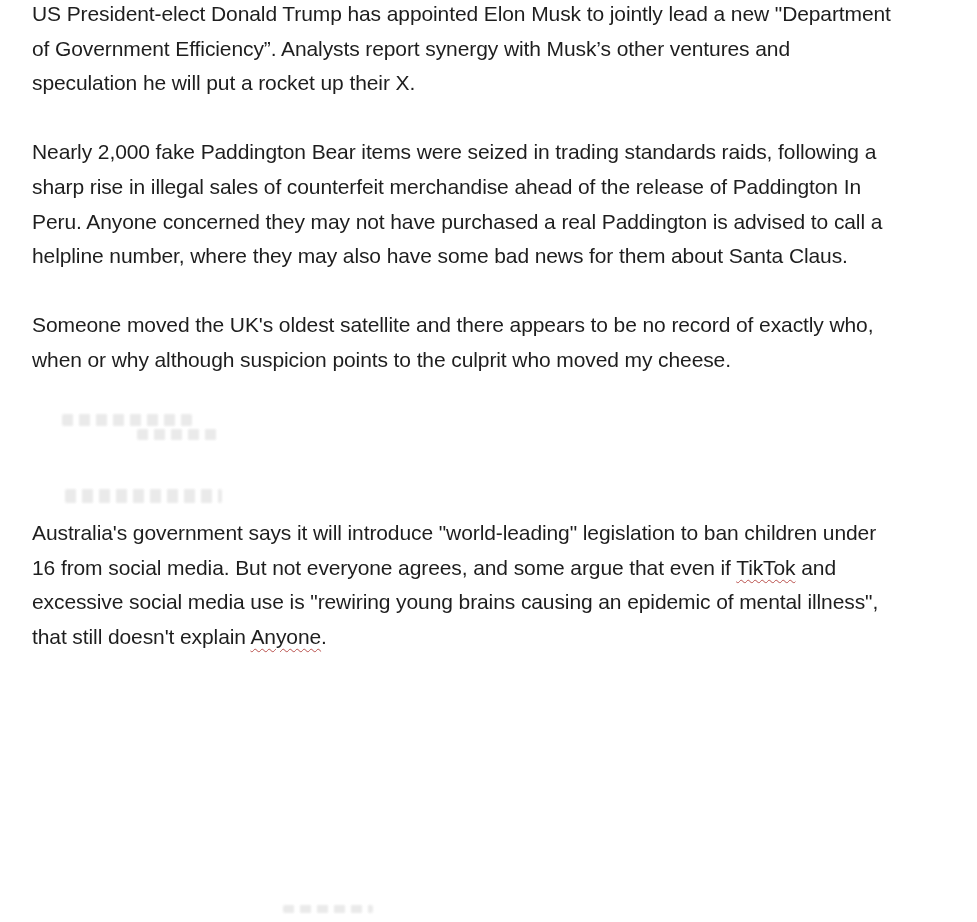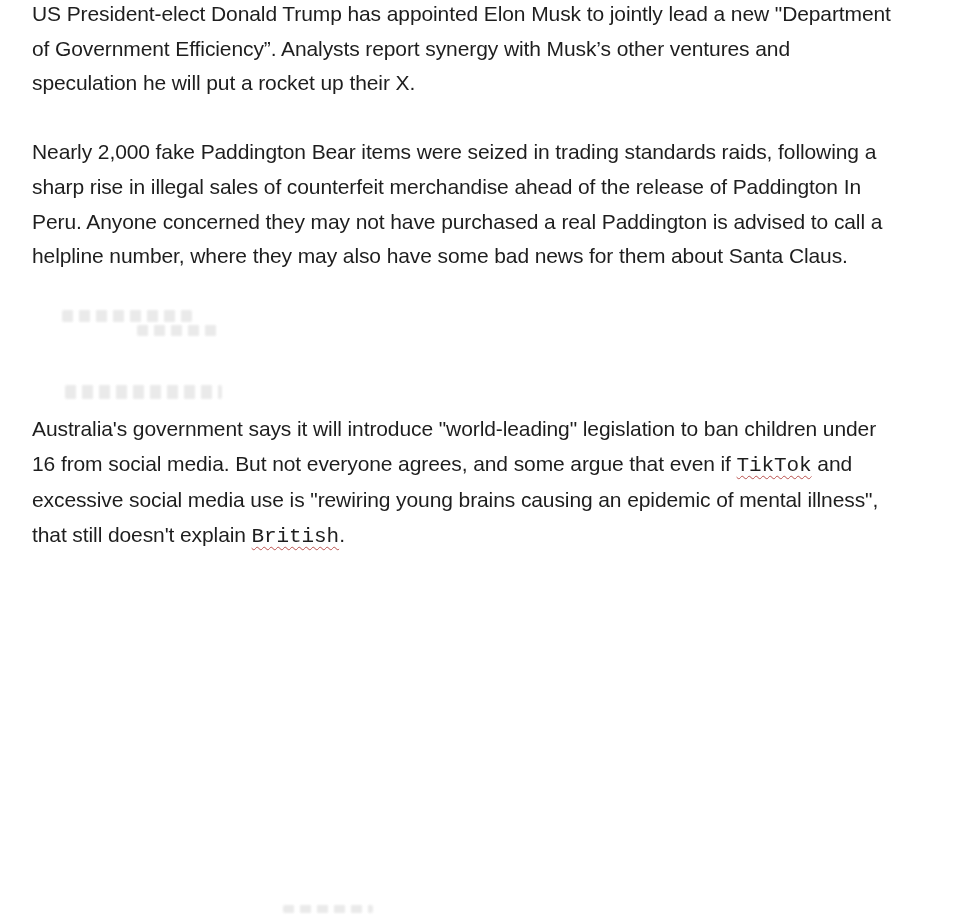--- a/index.html
+++ b/index.html
@@ -43,37 +43,38 @@
     filter: blur(1px);
     opacity: 0.85;
     border-radius: 2px;
   }
   .misspell {
     text-decoration-line: underline;
     text-decoration-style: wavy;
     text-decoration-color: var(--squiggle-color);
     text-decoration-thickness: 1.3px;
     text-underline-offset: 4px;
-    font-family: Liberation Mono, monospace;
   }
 </style>
 </head>
 <body>
 
 <div id="doc">
     <p class="para">US President-elect Donald Trump has appointed Elon Musk to jointly lead a new "Department
 of Government Efficiency”. Analysts report synergy with Musk’s other ventures and
 speculation he will put a rocket up their X.</p>
     <p class="para">Nearly 2,000 fake Paddington Bear items were seized in trading standards raids, following a
 sharp rise in illegal sales of counterfeit merchandise ahead of the release of Paddington In
 Peru. Anyone concerned they may not have purchased a real Paddington is advised to call a
 helpline number, where they may also have some bad news for them about Santa Claus.</p>
+    <p class="para">Someone moved the UK's oldest satellite and there appears to be no record of exactly who,
+when or why although suspicion points to the culprit who moved my cheese.</p>
     <div class="ghost">
       <div class="smudge" style="left: 30px; top: 2px; width: 130px; height: 12px;"></div>
       <div class="smudge" style="left: 105px; top: 17px; width: 85px; height: 11px;"></div>
       <div class="smudge" style="left: 33px; top: 77px; width: 157px; height: 14px;"></div>
     </div>
     <p class="para">Australia's government says it will introduce "world-leading" legislation to ban children under
 16 from social media. But not everyone agrees, and some argue that even if <span class="misspell">TikTok</span> and
 excessive social media use is "rewiring young brains causing an epidemic of mental illness",
-that still doesn't explain <span class="misspell">British</span>.</p>
+that still doesn't explain <span class="misspell">Anyone</span>.</p>
   </div>
 <div class="smudge" id="footer-smudge" style="left: 283px; top: 905px; width: 90px; height: 8px;"></div>
 
 </body></html>

